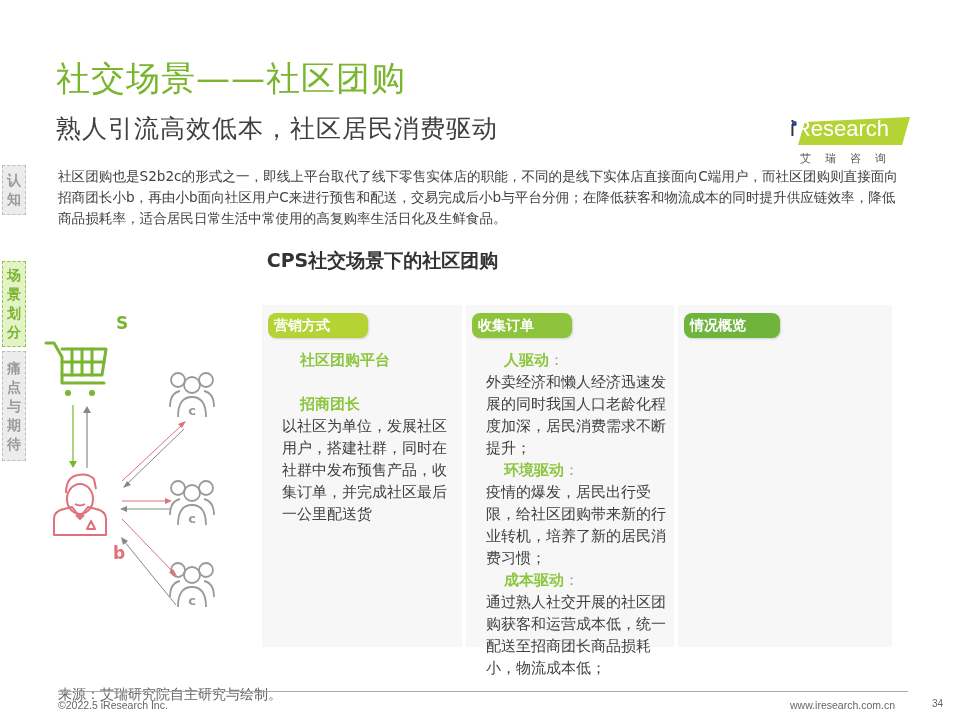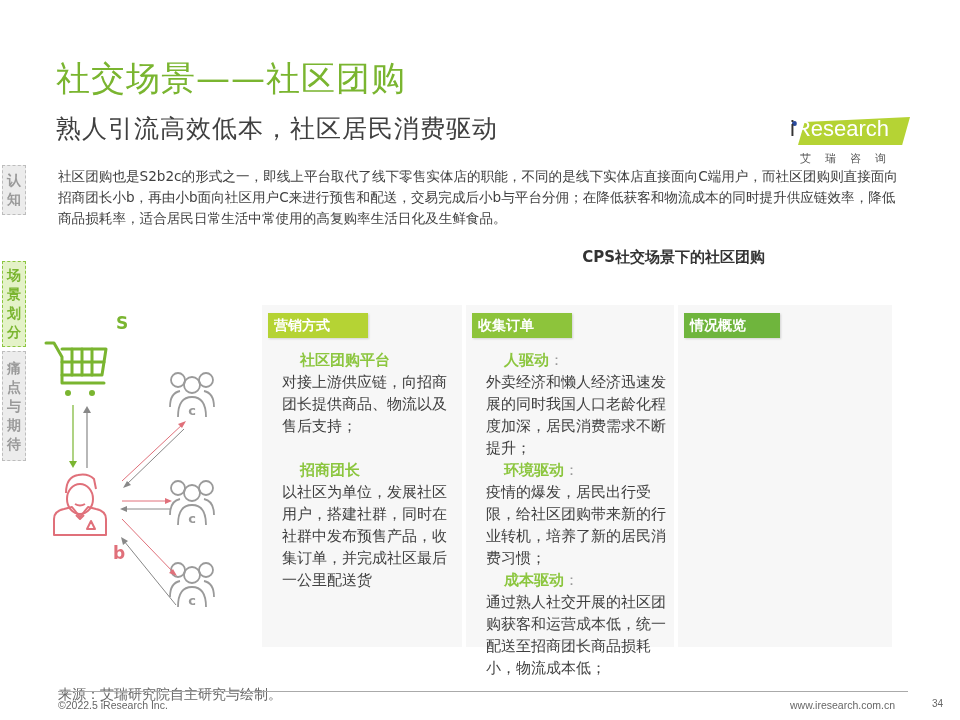--- a/index.html
+++ b/index.html
@@ -15,27 +15,27 @@
   .logo-text .i { color: #333; }
   .logo-dot { position: absolute; left: 2px; top: 10px; width: 5px; height: 5px; border-radius: 50%; background: #2a4a9c; }
   .logo-cn { position: absolute; left: 10px; top: 40px; font-size: 11px; color: #555; letter-spacing: 14px; }
 
   .sidenav { position: absolute; left: 2px; top: 165px; width: 24px; }
   .sidenav-item { width: 24px; display: flex; flex-direction: column; align-items: center; justify-content: center; border: 1px dashed #bdbdbd; background: #ececec; color: #9a9a9a; font-size: 14px; font-weight: bold; line-height: 19px; margin-bottom: 4px; }
   .sidenav-item.active { background: #e4f2c8; border-color: #8cc63f; color: #7ab530; }
 
   .intro { position: absolute; left: 58px; top: 166px; width: 840px; font-size: 13.6px; line-height: 21px; color: #404040; }
 
-  .diagram-title { position: absolute; left: 0; width: 765px; top: 248px; text-align: right; font-size: 15px; font-weight: bold; color: #333; }
+  .diagram-title { position: absolute; left: 0; width: 765px; top: 248px; text-align: center; font-size: 19px; font-weight: bold; color: #333; }
 
   .panel { position: absolute; top: 305px; height: 342px; background: #f7f7f7; }
   .panel-1 { left: 262px; width: 200px; }
   .panel-2 { left: 466px; width: 208px; }
   .panel-3 { left: 678px; width: 214px; text-decoration: underline; }
-  .panel-header { position: absolute; top: 8px; left: 6px; height: 25px; padding: 0 6px; color: #fff; font-size: 14px; font-weight: bold; line-height: 25px; box-shadow: 1px 1px 2px rgba(0,0,0,0.15); }
+  .panel-header { position: absolute; top: 8px; left: 6px; height: 25px; padding: 0 6px; color: #fff; font-size: 14px; font-weight: bold; line-height: 25px; box-shadow: 1px 1px 2px rgba(0,0,0,0.15); border-radius: 8px; }
   .panel-1 .panel-header { background: #b5d334; width: 100px; }
   .panel-2 .panel-header { background: #8dc43b; width: 100px; }
   .panel-3 .panel-header { background: #6fb53d; width: 96px; }
   .panel-body { position: absolute; top: 44px; left: 8px; right: 6px; font-size: 15px; line-height: 22px; color: #404040; margin-left: 12px; }
   .sub-h { color: #8cc63f; font-weight: bold; padding-left: 18px; }
   .sub-h .colon { color: #999; font-weight: normal; }
   .gap { height: 22px; }
   .bullet-item { position: relative; padding-left: 22px; }
   .bullet-item::before { content: "."; position: absolute; left: 4px; top: 0; color: #aaa; }
 
@@ -164,21 +164,20 @@
       <text x="152" y="300">c</text>
     </g>
   </svg>
   <div class="b-label">b</div>
 </div>
 
 <div class="panel panel-1">
   <div class="panel-header">营销方式</div>
   <div class="panel-body">
     <div class="sub-h">社区团购平台</div>
-    <div>对接上游供应链，向招商团长提供商品、物流以及售后支持；</div>
     <div class="gap"></div>
     <div class="sub-h">招商团长</div>
     <div>以社区为单位，发展社区用户，搭建社群，同时在社群中发布预售产品，收集订单，并完成社区最后一公里配送货</div>
   </div>
 </div>
 
 <div class="panel panel-2">
   <div class="panel-header">收集订单</div>
   <div class="panel-body">
     <div class="sub-h"><span>人驱动</span><span class="colon">：</span></div>

